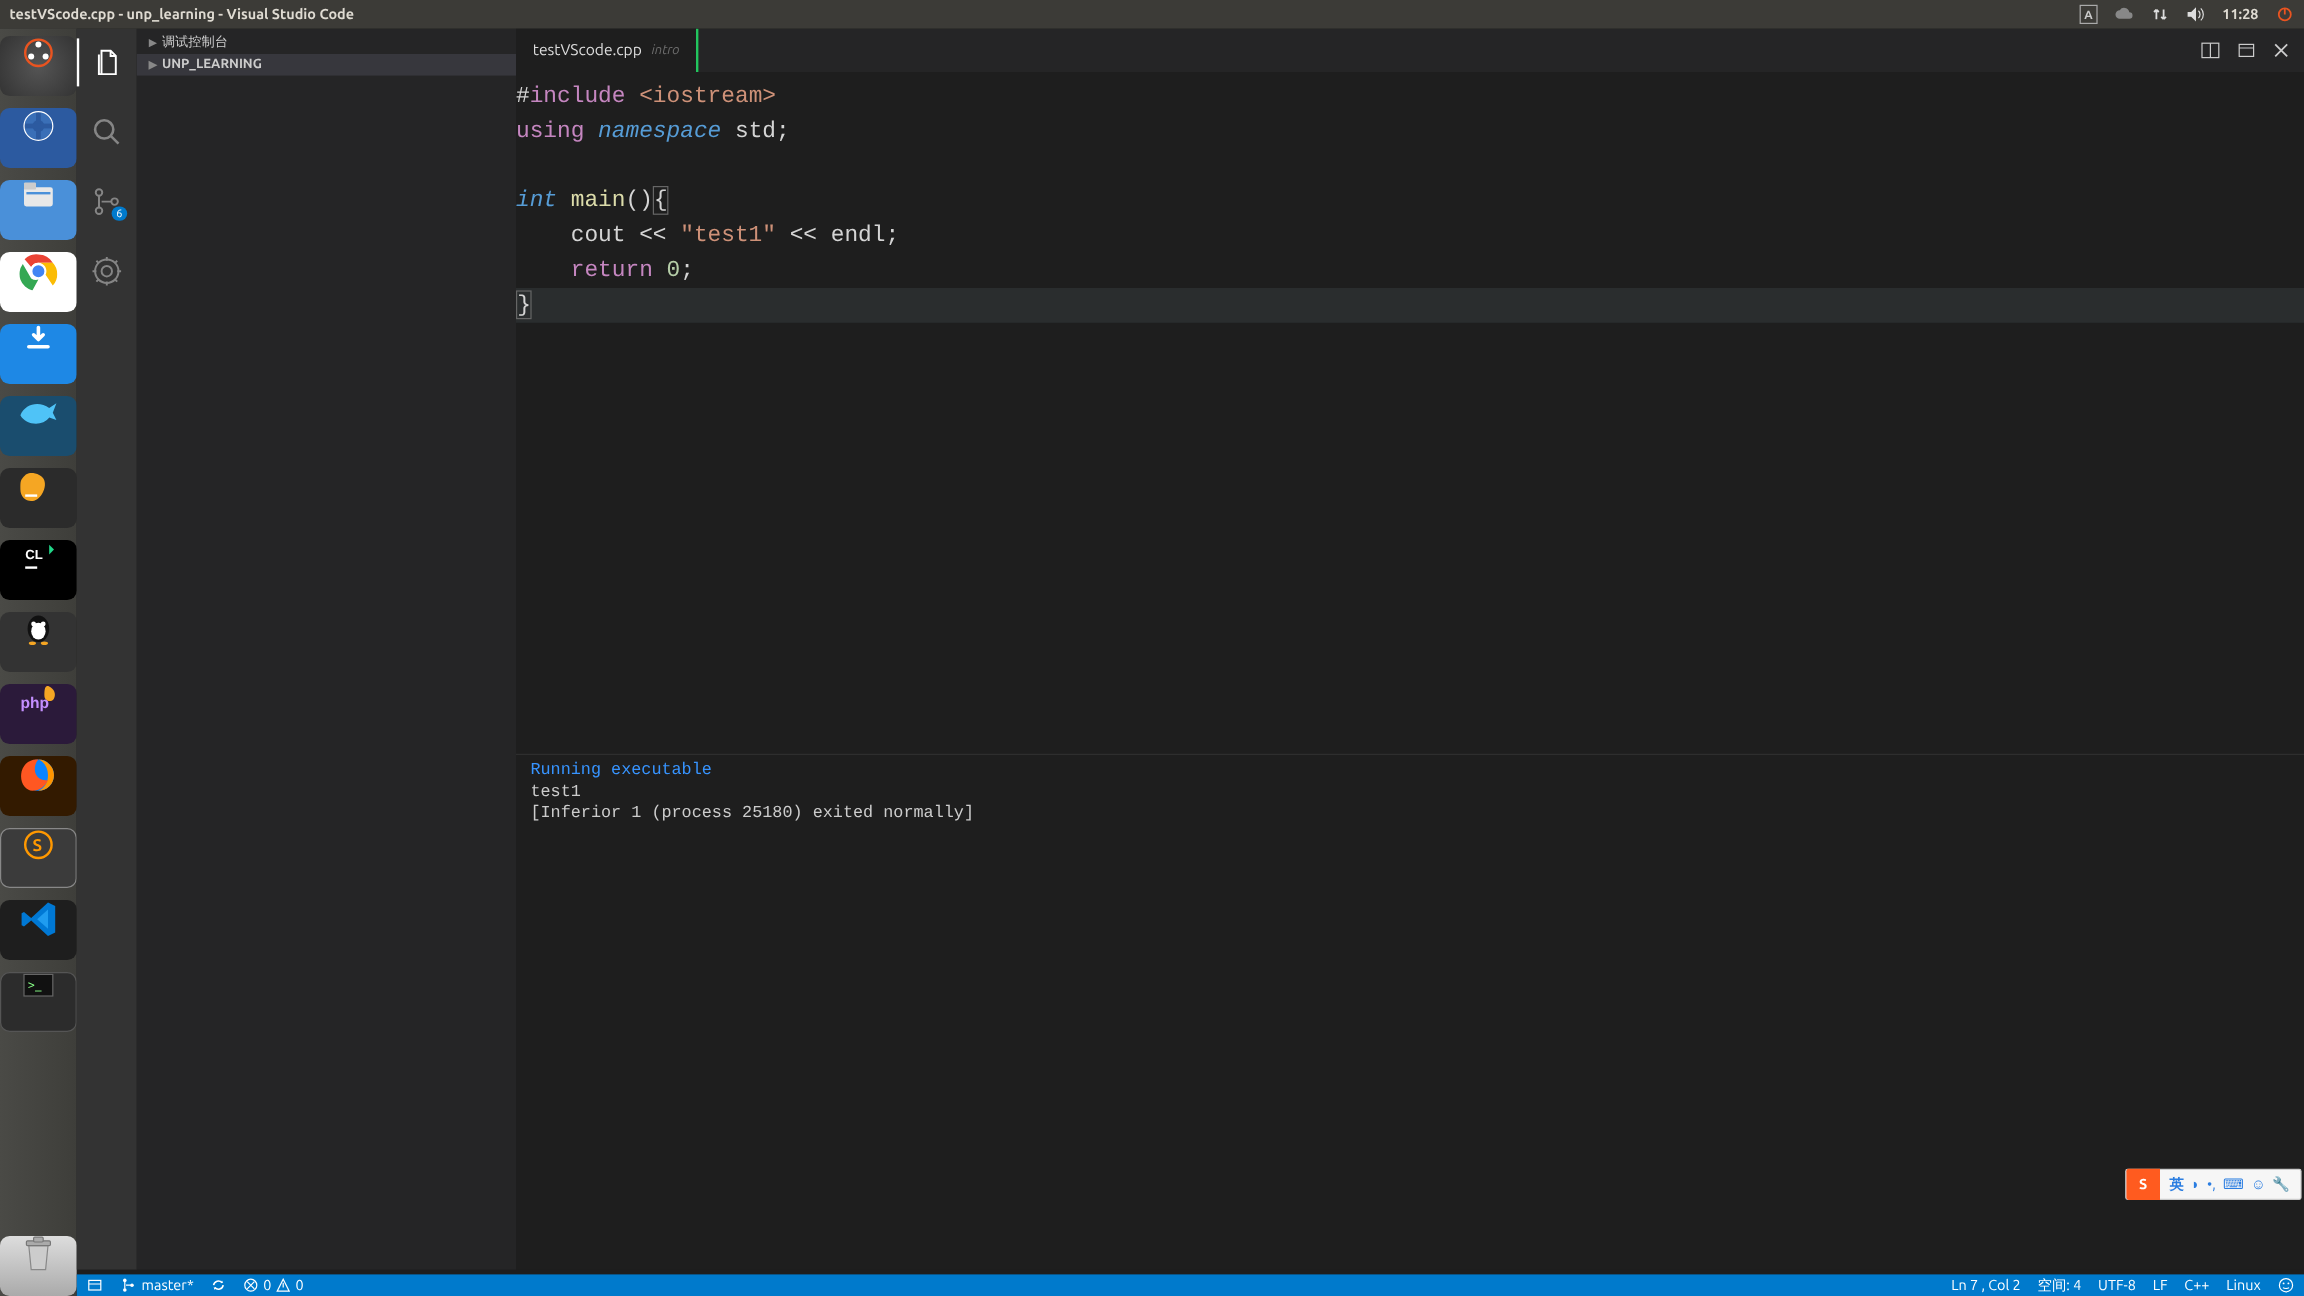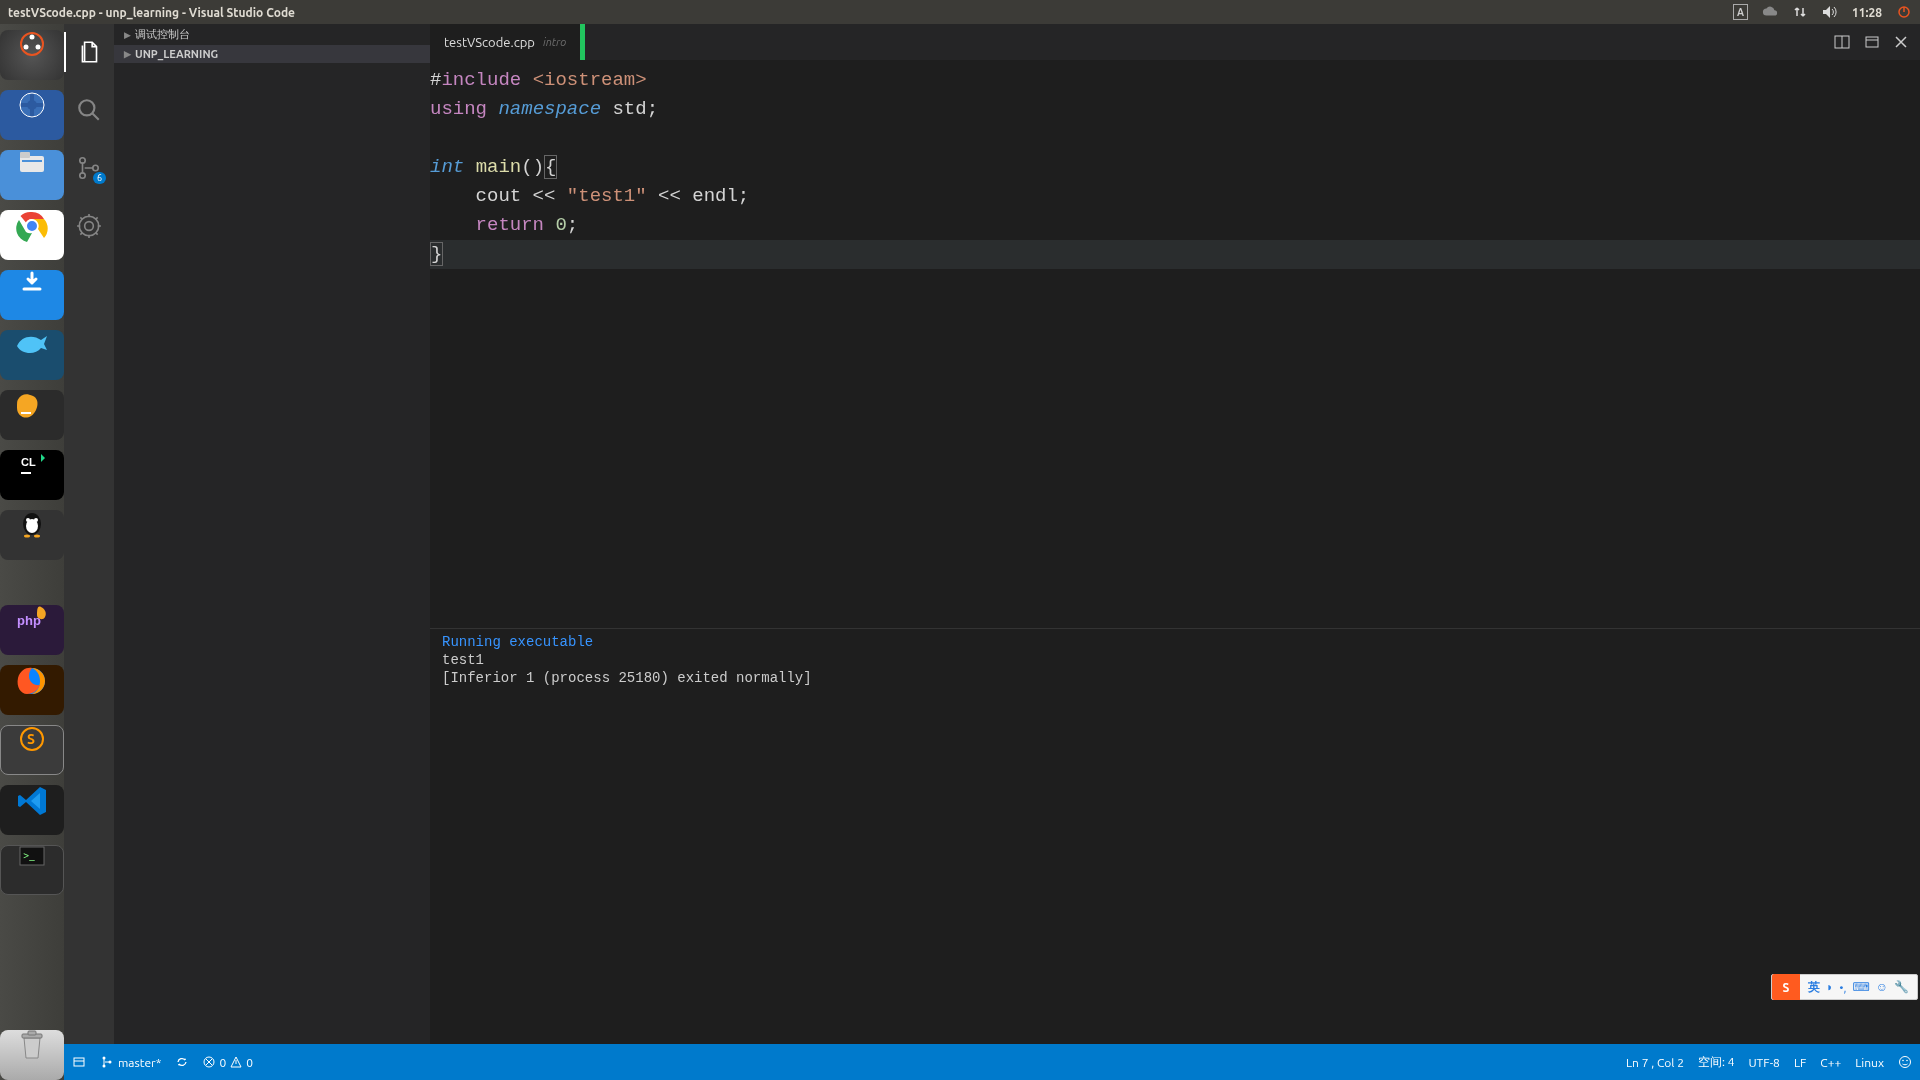--- a/index.html
+++ b/index.html
@@ -85,21 +85,21 @@
   position:absolute; top:0; left:366px; right:0; bottom:22px;
   display:flex; flex-direction:column;
 }
 .tabs {
   height:36px; background:#252526; display:flex; align-items:stretch;
 }
 .tab {
   display:flex; align-items:center; gap:8px;
   background:#1e1e1e; padding:0 14px;
   font-size:13px; color:#ddd;
-  border-right:5px solid #22c55e;
+  border-right:2px solid #22c55e;
 }
 .tab .tab-sub { color:#6e6e6e; font-size:11px; font-style:italic; }
 .editor-actions { margin-left:auto; display:flex; align-items:center; gap:14px; padding-right:12px; color:#aaa;}
 
 .split {
   flex:1; display:flex; flex-direction:column;
 }
 .code-pane { flex:1; display:flex; background:#1e1e1e; overflow:hidden; position:relative;}
 .gutter { width:60px; text-align:right; padding-right:18px; color:#858585;
   font-family:"Consolas","Courier New",monospace; font-size:19px; line-height:29px; padding-top:6px;}
@@ -135,21 +135,21 @@
 .panel-body {
   flex:1; padding:4px 12px;
   font-family:"Consolas","Courier New",monospace;
   font-size:14px; line-height:18px;
   color:#ccc;
 }
 .panel-body .blue { color:#3794ff; }
 
 
 .statusbar {
-  position:absolute; left:0; right:0; bottom:0; height:36px;
+  position:absolute; left:0; right:0; bottom:0; height:18px;
   background:#007acc; color:#fff; font-size:12px;
   display:flex; align-items:center; padding:0 8px; gap:14px;
 }
 .statusbar .seg { display:flex; align-items:center; gap:4px; }
 .statusbar .grow { flex:1; }
 .statusbar .seg.btnlike { cursor:default; }
 
 .caret { color:#888; font-size:9px; }
 
 
@@ -271,21 +271,21 @@
   <div class="app" style="background:#333;">
     <svg width="30" height="30" viewBox="0 0 30 30">
         <ellipse cx="15" cy="14" rx="9" ry="11" fill="#111"></ellipse>
         <ellipse cx="15" cy="16" rx="6" ry="7" fill="#fff"></ellipse>
         <circle cx="11" cy="10" r="2" fill="#fff"></circle>
         <circle cx="19" cy="10" r="2" fill="#fff"></circle>
         <ellipse cx="10" cy="26" rx="3" ry="1.5" fill="#f5a623"></ellipse>
         <ellipse cx="20" cy="26" rx="3" ry="1.5" fill="#f5a623"></ellipse>
       </svg>
   </div>
-  <div class="app" style="background:#2b1a3a;margin-top:35px;">
+  <div class="app" style="background:#2b1a3a;">
     <svg width="34" height="30" viewBox="0 0 34 30">
         <text x="2" y="20" fill="#c38fff" font-size="13" font-weight="bold" font-family="sans-serif">php</text>
         <path fill="#f5a623" d="M26 2c4 2 6 6 4 10s-8 2-8-2 0-10 4-8z"></path>
       </svg>
   </div>
   <div class="app" style="background:#331a00;">
     <svg width="32" height="32" viewBox="0 0 32 32">
         <circle cx="16" cy="16" r="13" fill="#0a84ff"></circle>
         <path fill="#ff9500" d="M16 3c7 0 13 6 13 13s-6 13-13 13c5-2 8-7 8-13S21 5 16 3z"></path>
         <path fill="#ff5722" d="M16 3c-2 2-3 5-3 8 0 6 5 10 11 9-2 5-7 9-13 9C5 29 0 22 2 13 4 5 11 2 16 3z"></path>

